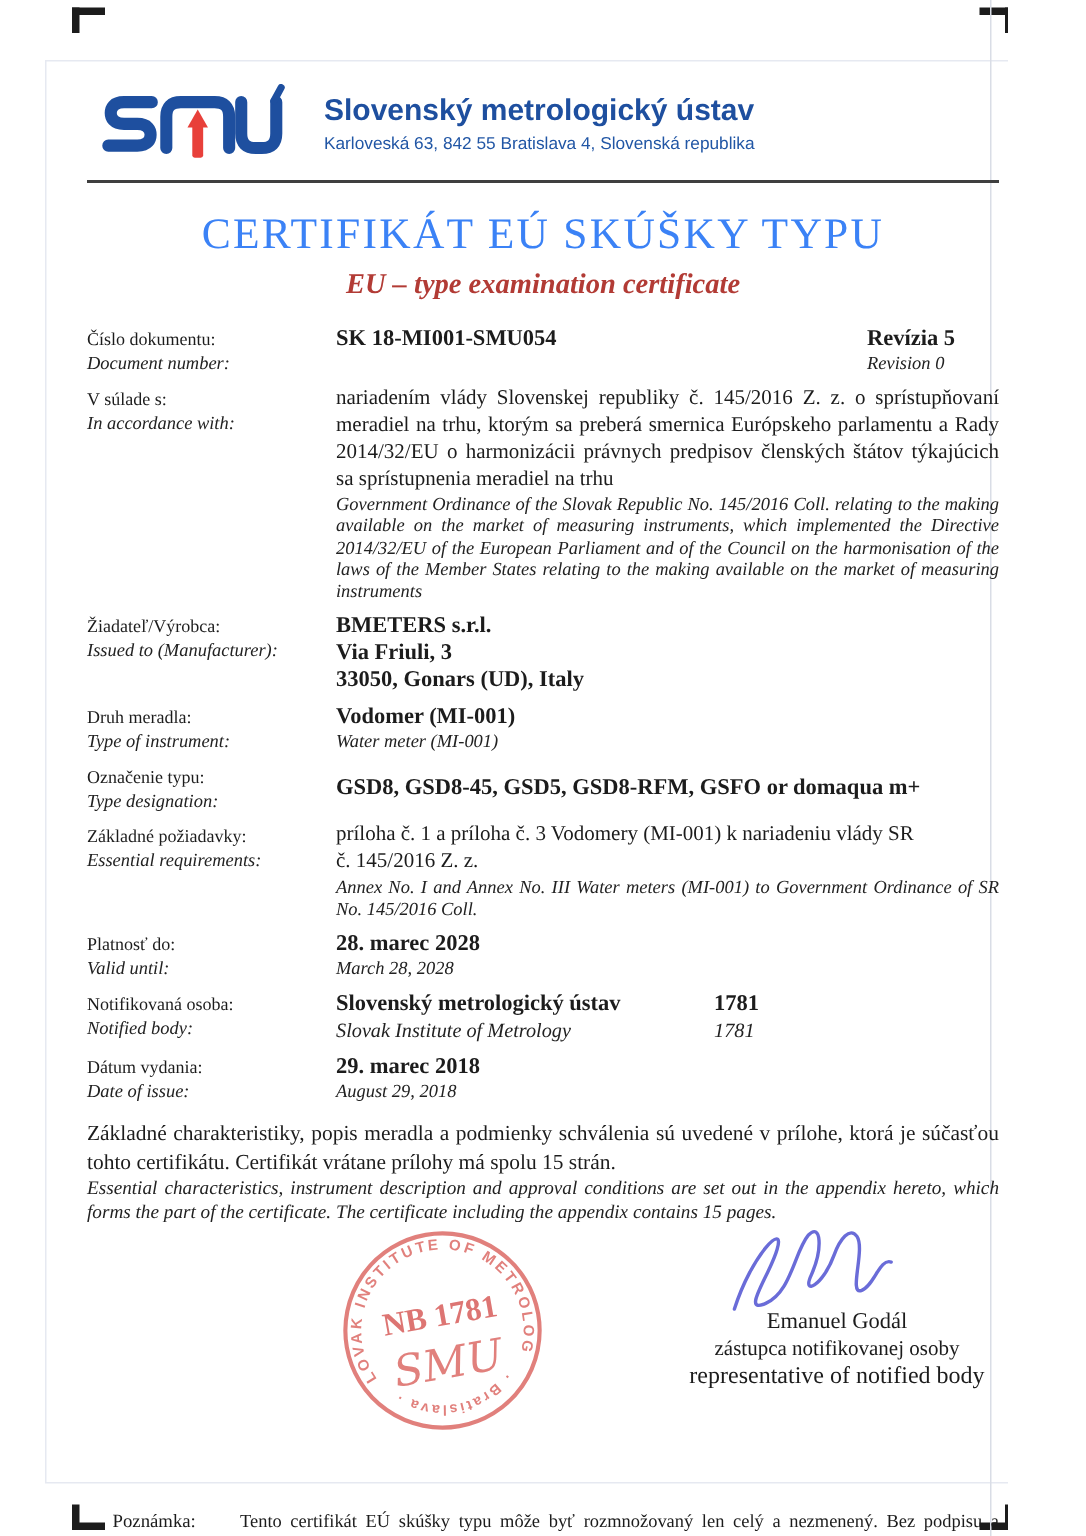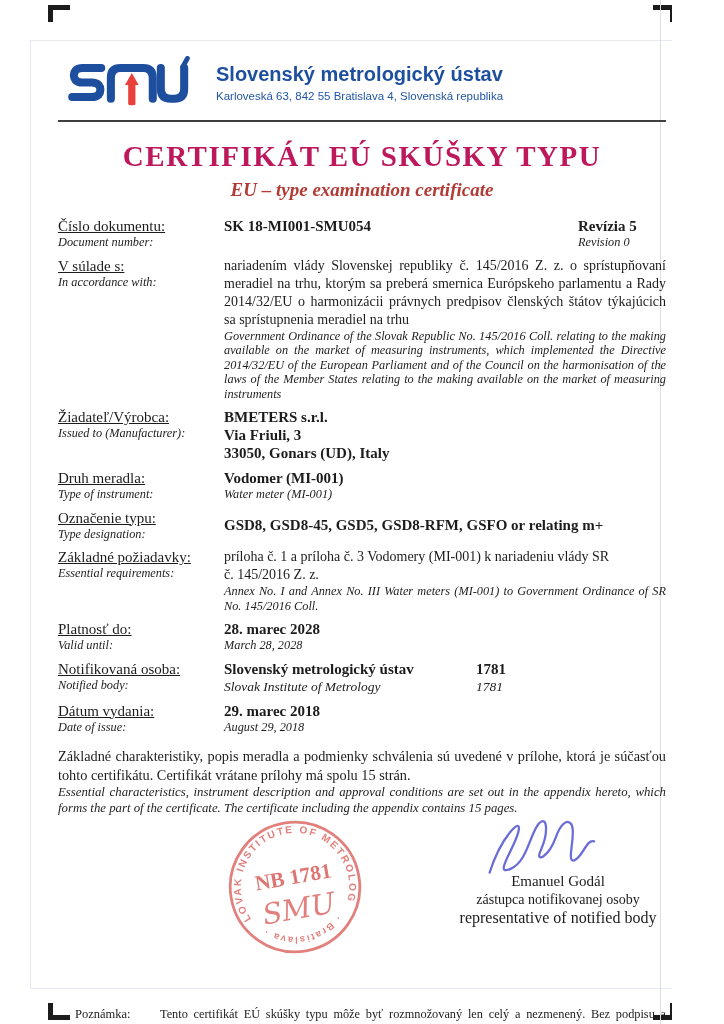--- a/index.html
+++ b/index.html
@@ -16,29 +16,29 @@
 
   .content{position:absolute;left:58px;top:56px;width:608px;}
 
   .header{display:flex;align-items:flex-start;}
   .logo{width:142px;height:58px;flex:0 0 auto;}
   .header-text{margin-left:16px;padding-top:6px;font-family:"Liberation Sans","DejaVu Sans",sans-serif;}
   .org-name{color:#1e4f9f;font-weight:bold;font-size:20px;line-height:24px;}
   .org-address{color:#2156a5;font-size:11.5px;line-height:16px;margin-top:2px;}
   .divider{border-top:2px solid #3f3f3f;margin-top:6px;}
 
-  .title{margin-top:18px;text-align:center;color:#be185d;font-weight:bold;
+  .title{margin-top:18px;text-align:center;color:#3b82f6;font-weight:normal;
          font-size:29px;letter-spacing:1.5px;line-height:32px;}
   .subtitle{margin-top:7px;text-align:center;color:#b23b35;font-weight:bold;
          font-style:italic;font-size:19px;line-height:22px;}
 
   .rows{margin-top:16px;display:flex;flex-direction:column;gap:7px;}
   .row{display:grid;grid-template-columns:152px 1fr;column-gap:14px;}
   .row.with-rev{grid-template-columns:152px 1fr 88px;}
-  .lab-sk{font-size:15px;line-height:18px;text-decoration:underline;}
+  .lab-sk{font-size:12px;line-height:18px;}
   .en{font-style:italic;font-size:12.3px;line-height:14.5px;color:#222;}
   .bold{font-weight:bold;font-size:15px;line-height:18px;}
   .just{text-align:justify;}
   .sk-text{font-size:14px;line-height:18px;}
   .val-center{align-self:center;}
   .nb-line{display:flex;}
   .nb-name{width:252px;}
 
   .summary{margin-top:13px;}
   .summary .sk-text{font-size:14.3px;line-height:18.5px;}
@@ -149,21 +149,21 @@
           <div class="en">Water meter (MI-001)</div>
         </div>
       </div>
 
       <div class="row">
         <div>
           <div class="lab-sk">Označenie typu:</div>
           <div class="en">Type designation:</div>
         </div>
         <div class="val-center">
-          <div class="bold">GSD8, GSD8-45, GSD5, GSD8-RFM, GSFO or relating m+</div>
+          <div class="bold">GSD8, GSD8-45, GSD5, GSD8-RFM, GSFO or domaqua m+</div>
         </div>
       </div>
 
       <div class="row">
         <div>
           <div class="lab-sk">Základné požiadavky:</div>
           <div class="en">Essential requirements:</div>
         </div>
         <div>
           <div class="sk-text">príloha č. 1 a príloha č. 3 Vodomery (MI-001) k nariadeniu vlády SR</div>

